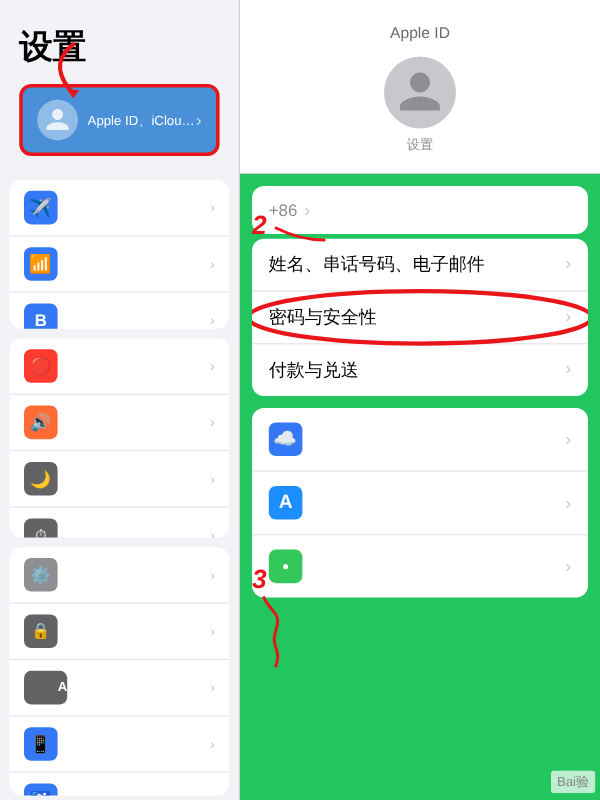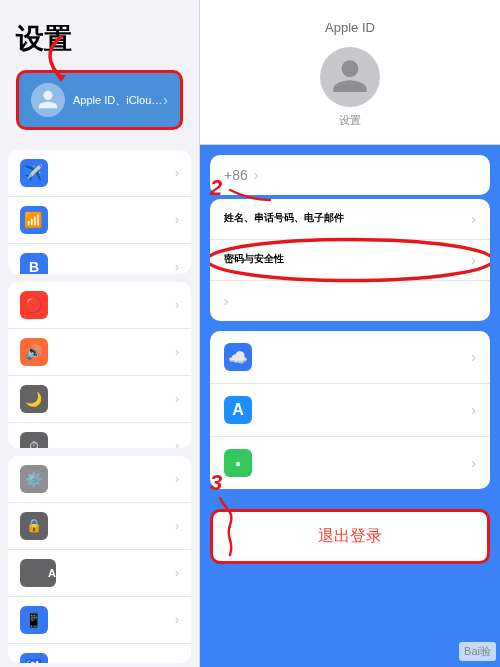--- a/index.html
+++ b/index.html
@@ -113,21 +113,21 @@
     }
 
     .sidebar-chevron {
       color: #c7c7cc;
       font-size: 12px;
     }
 
     
     .right-panel {
       flex: 1;
-      background: #3b82f6;
+      background: #22c55e;
       display: flex;
       flex-direction: column;
       height: 667px;
       overflow-y: auto;
     }
 
     .apple-id-header {
       background: #fff;
       display: flex;
       flex-direction: column;
@@ -178,24 +178,23 @@
       border-bottom: 0.5px solid #e5e5ea;
       cursor: pointer;
       position: relative;
     }
 
     .right-item:last-child {
       border-bottom: none;
     }
 
     .right-item-label {
-      font-size: 10px;
+      font-size: 15px;
       color: #000;
       flex: 1;
-      font-weight: bold;
     }
 
     .right-item-chevron {
       color: #c7c7cc;
       font-size: 14px;
     }
 
     .right-item-value {
       font-size: 14px;
       color: #8e8e93;
@@ -396,20 +395,21 @@
     <div class="right-item" style="position:relative;">
 
       <svg style="position:absolute;left:-6px;right:-6px;top:-4px;bottom:-4px;width:calc(100% + 12px);height:calc(100% + 8px);pointer-events:none;" viewBox="0 0 290 42" preserveAspectRatio="none">
         <ellipse cx="145" cy="21" rx="142" ry="18" fill="none" stroke="#e8161a" stroke-width="3"></ellipse>
       </svg>
       <span class="right-item-label">密码与安全性</span>
       <span class="right-item-chevron">›</span>
     </div>
 
     <div class="right-item">
+      <span class="right-item-label">付款与兑送</span>
       <span class="right-item-chevron">›</span>
     </div>
   </div>
 
   <div class="right-section right-icons-section">
     <div class="right-icon-item">
       <div class="right-icon-bubble icon-icloud" style="color:#fff; font-size:16px;">☁️</div>
       <span class="right-item-label"></span>
       <span class="right-item-chevron">›</span>
     </div>
@@ -418,25 +418,20 @@
       <span class="right-item-label"></span>
       <span class="right-item-chevron">›</span>
     </div>
     <div class="right-icon-item">
       <div class="right-icon-bubble icon-findmy" style="color:#fff; font-size:10px;">●</div>
       <span class="right-item-label"></span>
       <span class="right-item-chevron">›</span>
     </div>
   </div>
 
-  <div class="logout-section" style="position:relative;">
-    <div class="logout-button">
-      <span>退出登录</span>
-    </div>
-  </div>
 
   <svg class="overlay-svg" viewBox="0 0 300 667" style="position:absolute;top:0;left:0;width:100%;height:667px;pointer-events:none;z-index:30;">
 
     <text x="10" y="195" font-size="22" font-weight="900" fill="#e8161a" font-style="italic">2</text>
 
     <path d="M 30 190 Q 50 200 70 200" stroke="#e8161a" stroke-width="2.5" fill="none" marker-end="url(#arrowhead)" stroke-linecap="round"></path>
 
     <text x="10" y="490" font-size="22" font-weight="900" fill="#e8161a" font-style="italic">3</text>
 
     <path d="M 20 498 C 25 510, 35 510, 30 525 C 25 540, 35 540, 30 555" stroke="#e8161a" stroke-width="2.5" fill="none" stroke-linecap="round"></path>

